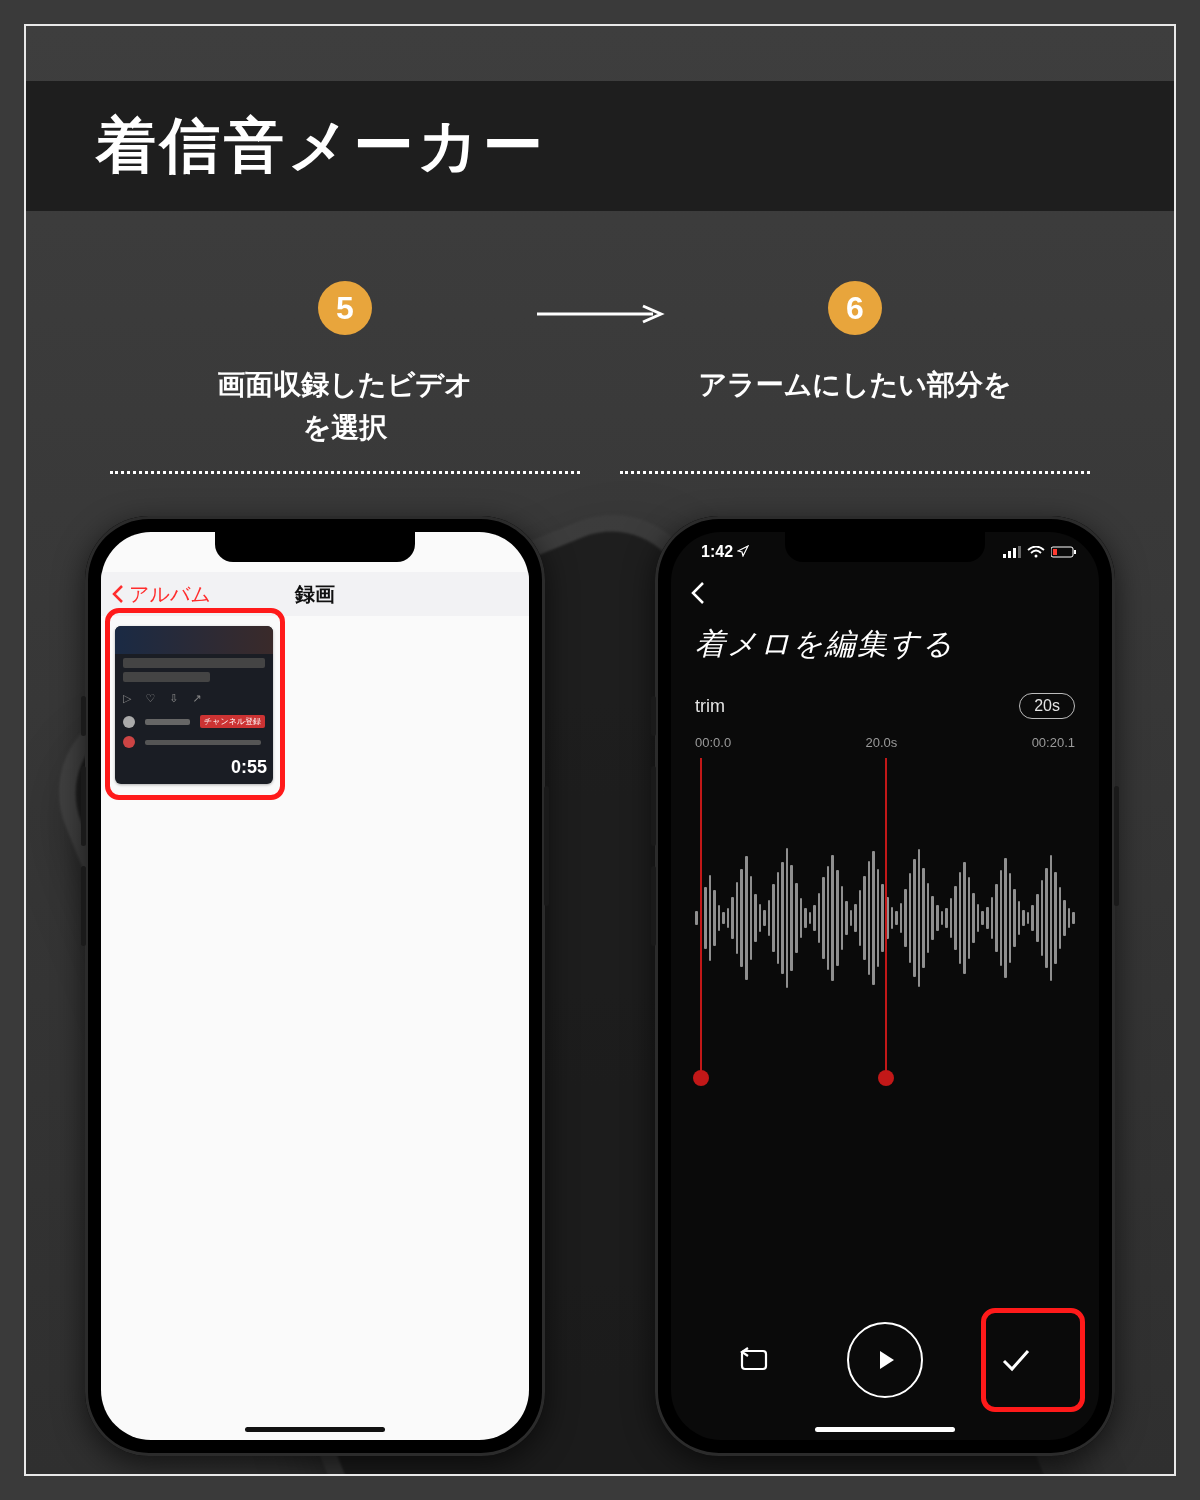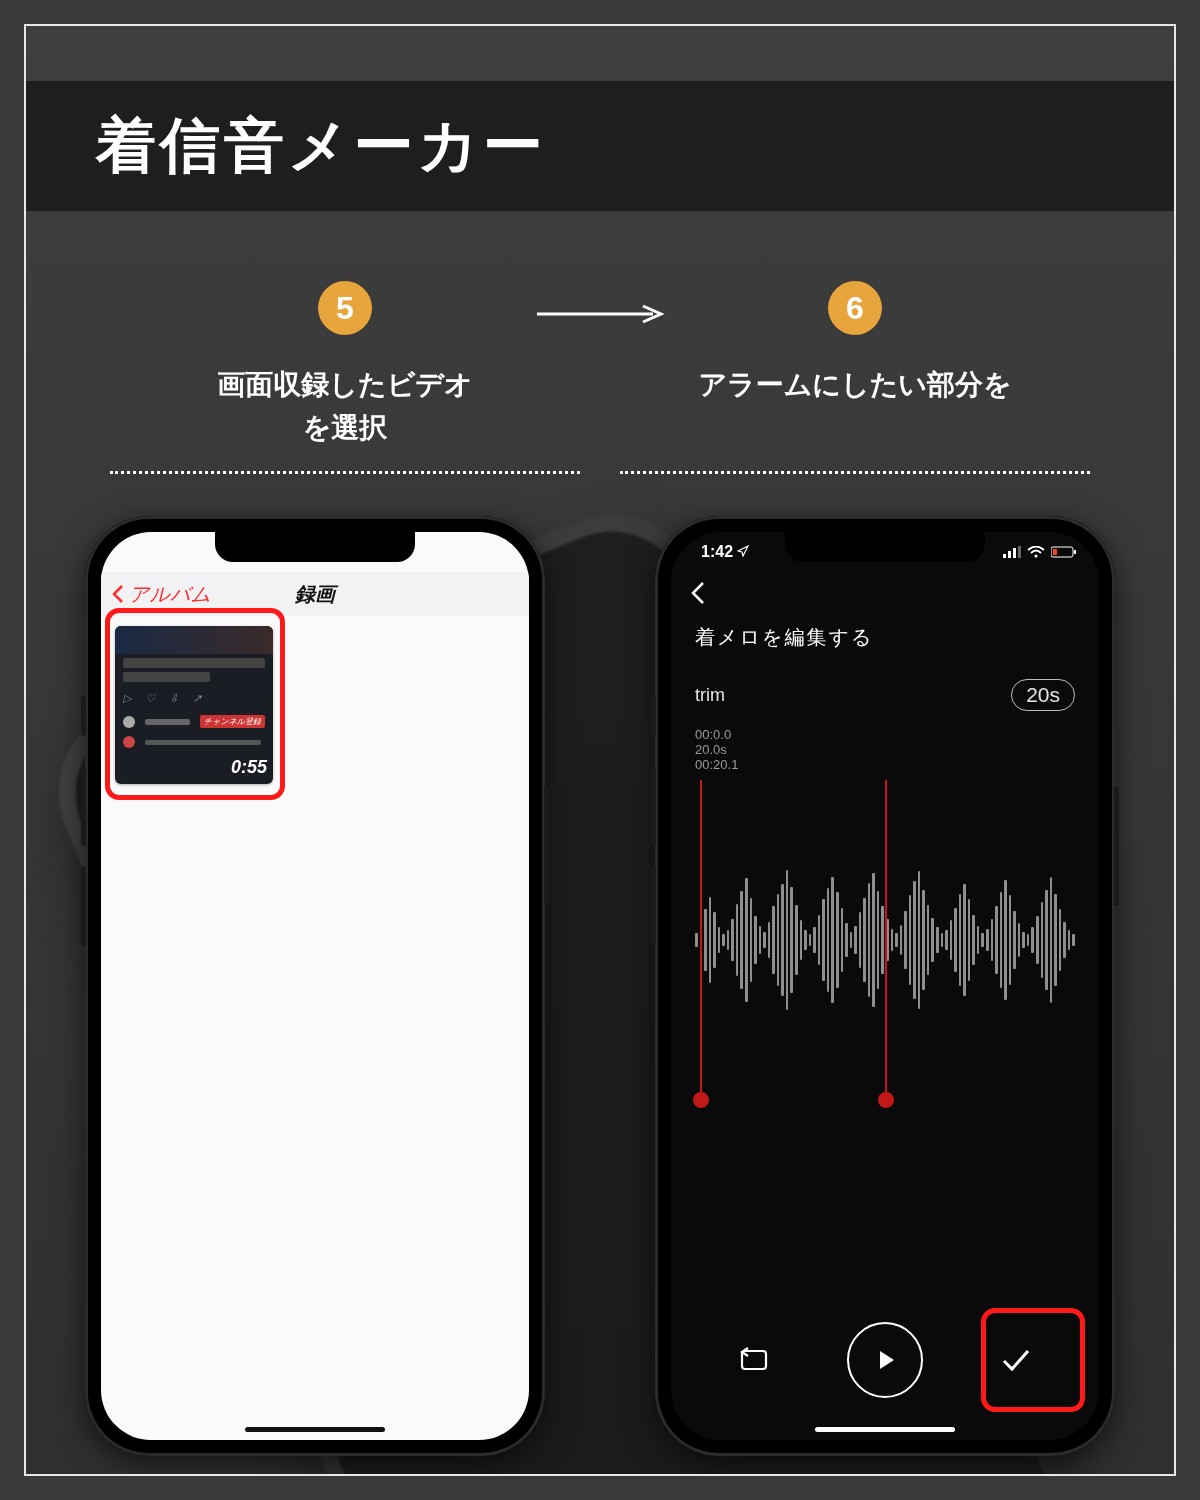--- a/index.html
+++ b/index.html
@@ -155,21 +155,21 @@
     position:absolute; bottom:8px; left:50%;
     transform:translateX(-50%);
     width:140px; height:5px; border-radius:3px;
     background:#fff;
   }
   .home-ind.dark{ background:#111;}
 
   .red-box { position:absolute; border:5px solid #ff1a1a; border-radius:14px; z-index:20; }
 
   
-  .screen.light { background:#fafafa;font-style:italic; }
+  .screen.light { background:#fafafa; }
   .l-statusbar { height:40px; }
   .l-navbar{
     height:44px; background:#f2f2f4;
     display:flex; align-items:center;
     position:relative;
     font-size:20px;
   }
   .l-navbar .back{ position:absolute; left:10px; color:#ff2d2d; display:flex; align-items:center;}
   .l-navbar .back svg{width:14px;height:20px;margin-right:4px}
   .l-navbar .nav-title{ margin:0 auto; font-weight:600; color:#111;}
@@ -195,32 +195,32 @@
   
   .screen.dark { background:#0a0a0a; color:#fff; }
   .r-status{
     height:40px; display:flex; align-items:center;
     justify-content:space-between; padding:0 22px 0 30px;
     font-size:16px; font-weight:600;
   }
   .r-status .right{display:flex;align-items:center;gap:6px;}
   .r-back{ padding:8px 0 0 18px; }
   .r-back svg{width:18px;height:26px;}
-  .r-title{ font-size:20px; font-weight:400; padding:14px 24px 6px; letter-spacing:2px;}
+  .r-title{ font-size:30px; font-weight:400; padding:14px 24px 6px; letter-spacing:2px;font-style:italic;}
   .r-trim{
     display:flex; align-items:center; justify-content:space-between;
     padding:22px 24px 8px; font-size:18px; color:#e5e5e5;
   }
   .pill{
     border:1.5px solid #bbb; border-radius:18px;
-    padding:3px 14px; font-size:21px;
+    padding:3px 14px; font-size:16px;
   }
   .r-ticks{
     display:flex; justify-content:space-between;
-    padding:8px 24px; font-size:13px; color:#9a9a9a;flex-direction:column;
+    padding:8px 24px; font-size:13px; color:#9a9a9a;
   }
   .wave-area{
     position:relative; height:330px; margin:0 24px;
   }
   .wave{
     position:absolute; top:80px; left:0; right:0; height:160px;
     display:flex; align-items:center; gap:2px;
   }
   .wave span{
     display:block; width:3px; background:#8f8f8f; border-radius:1px;

